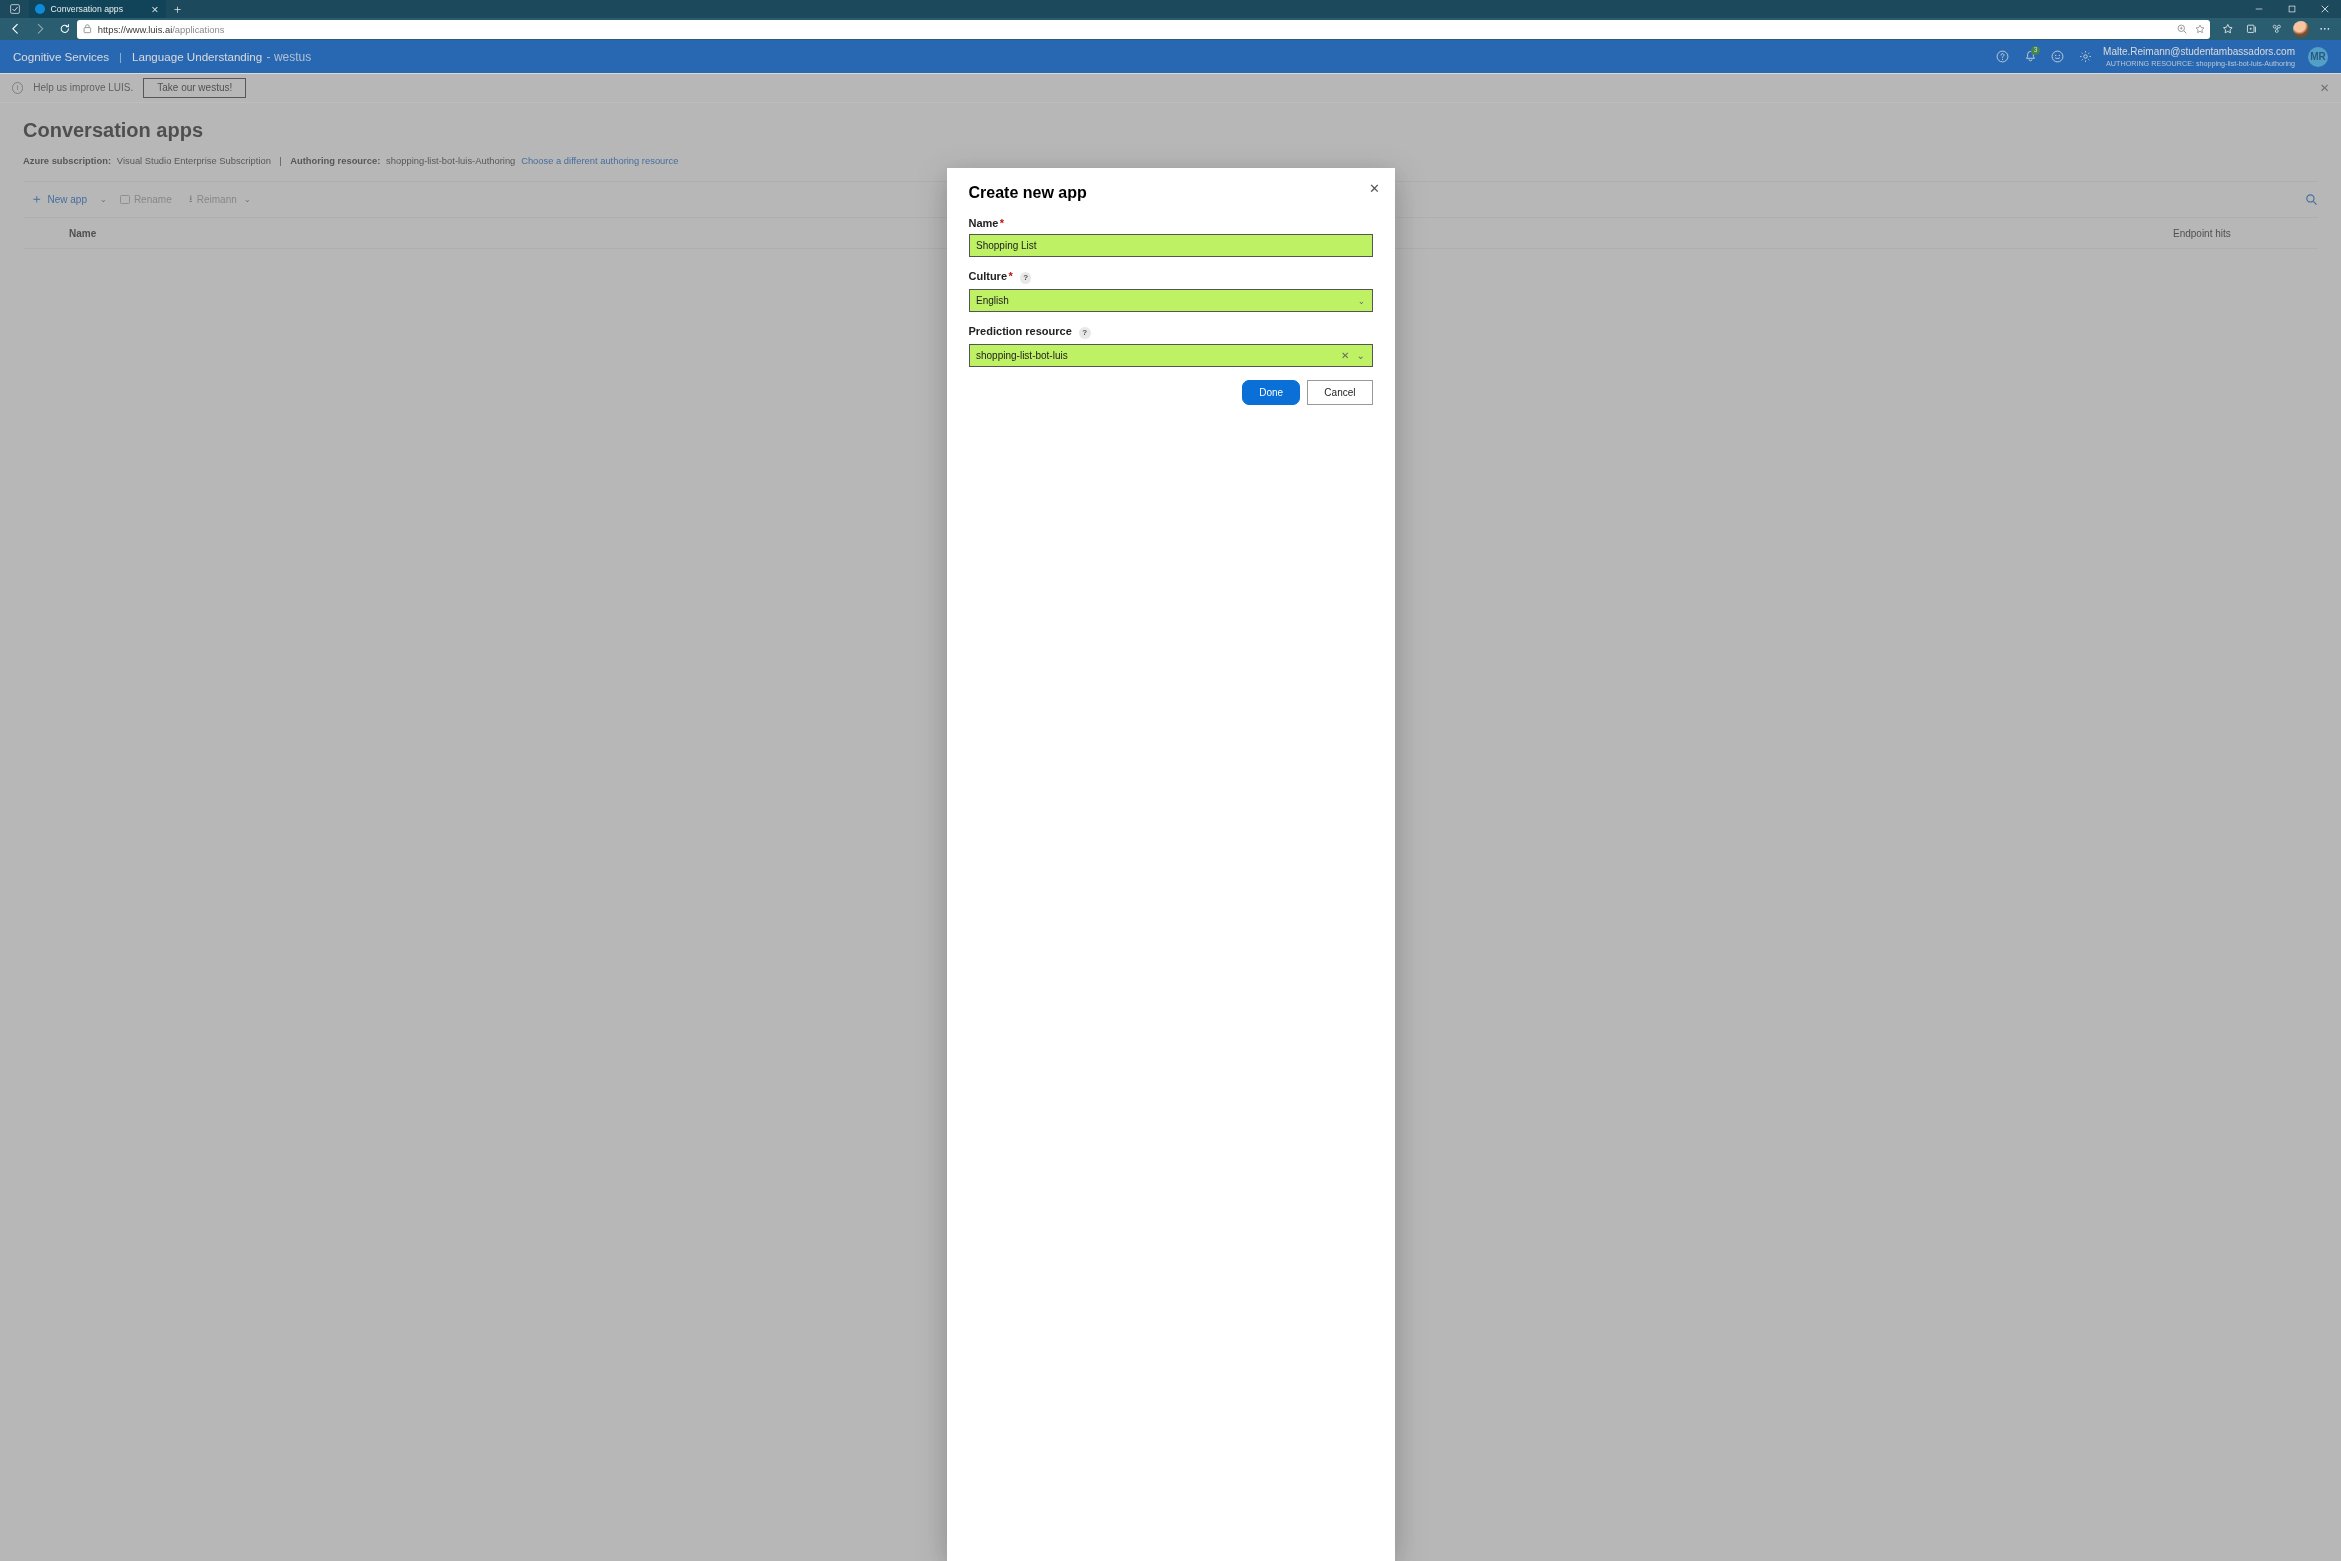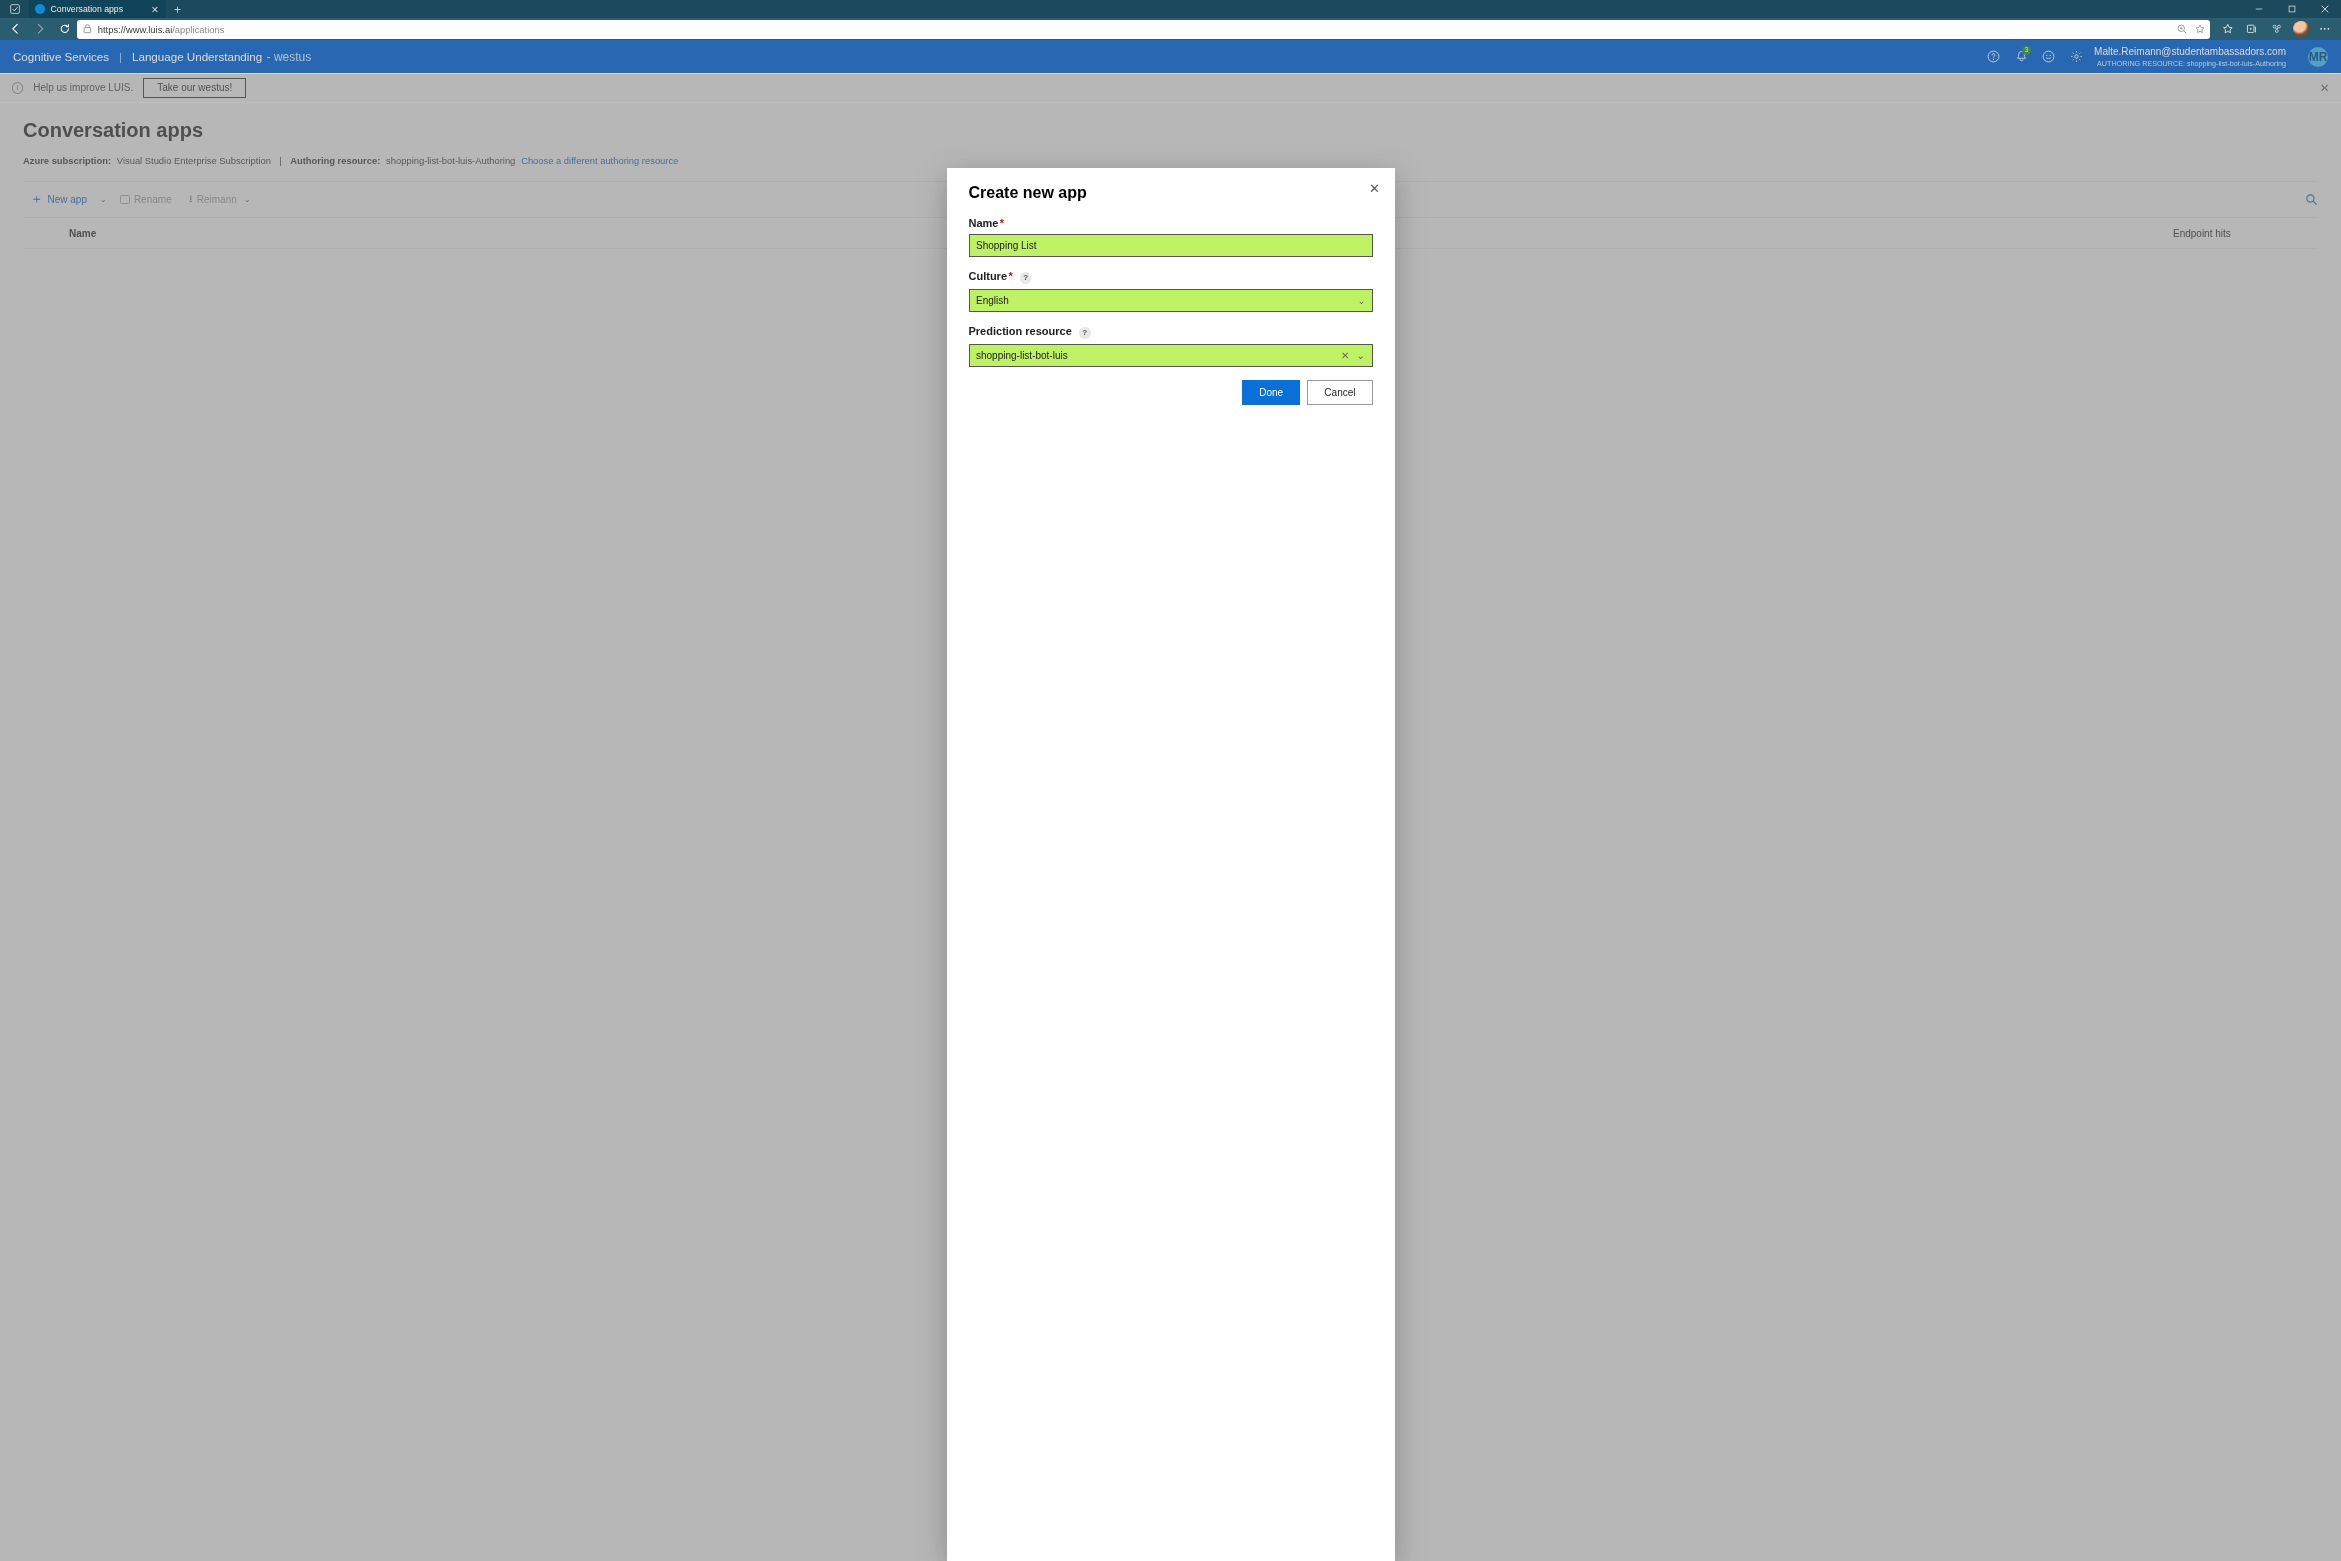--- a/index.html
+++ b/index.html
@@ -74,21 +74,21 @@
   .app-header .brand1 { font-size:11.6px; }
   .app-header .sep { margin:0 10px; color:#9fc6ef;}
   .app-header .brand2 { font-size:11.6px; }
   .app-header .region { font-size:12px; margin-left:4.3px; color:#c7ddf4;}
   .app-header .hspacer { flex:1; }
   .app-header .hicon { width:27.5px;height:27.5px;display:flex;align-items:center;justify-content:center;font-size:11.6px;color:#eaf2fb;position:relative;}
   .app-header .badge { position:absolute; top:2.9px; right:3.6px; background:#2e8b3d; color:#fff; font-size:6.5px; padding:0 2.9px; border-radius:5px; line-height:8.7px;}
   .app-header .user-block { margin-left:4.3px; text-align:right; font-size:8.7px; line-height:1.4;}
   .app-header .user-block .mail { font-size:10px;}
   .app-header .user-block .sub { font-size:7.2px; color:#cfe2f7;}
-  .app-header .user-avatar { width:20px;height:20px;border-radius:50%;background:#46b0e6;color:#0a4d88;display:flex;align-items:center;justify-content:center;font-size:12px;font-weight:600;margin-left:22px;}
+  .app-header .user-avatar { width:20px;height:20px;border-radius:50%;background:#46b0e6;color:#0a4d88;display:flex;align-items:center;justify-content:center;font-size:10px;font-weight:600;margin-left:13px;}
 
   
   .survey {
     height:30px; background:#fff; border-bottom:0.7px solid #e3e3e3;
     display:flex; align-items:center; padding:0 11.6px; gap:10px;
     color:#444; font-size:10px;
   }
   .survey .info-ic { width:11.6px;height:11.6px;border:0.9px solid #888;border-radius:50%;display:flex;align-items:center;justify-content:center;font-size:7.2px;color:#666;}
   .survey button.take {
     border:0.7px solid #333; background:#fff; padding:3.6px 13px; font-size:10px; color:#222;
@@ -152,21 +152,21 @@
   .modal input[type=text], .modal textarea, .modal .select {
     width:100%; border:0.7px solid #555; padding:5px 6.5px;
     font-size:10px; color:#222; background:#bef264; outline:none;
   }
   .modal textarea { height:46px; resize:both;}
   .modal .select { display:flex; align-items:center; justify-content:space-between; }
   .modal .select .chev { color:#666; font-size:8.7px;}
   .modal .select.combo .chev-x { display:flex; gap:7.2px; color:#666; }
   .modal .actions { display:flex; justify-content:flex-end; gap:7.2px; margin-top:4.3px;}
   .modal .actions button { padding:5.8px 16px; font-size:10px; border:0.7px solid #999;}
-  .modal .actions .primary { background:#0a6fd6; color:#fff; border-color:#0a6fd6;}
+  .modal .actions .primary { background:#0a6fd6; color:#fff; border-color:#0a6fd6;border-radius:7px;}
   .modal .actions .secondary { background:#fff; color:#222;}
   .dimmable { position:relative; }
   .dimmable::after {
     content:""; position:absolute; inset:0;
     background:rgba(120,120,120,.28);
     pointer-events:none;
   }
   
 
   svg { display:block; }

